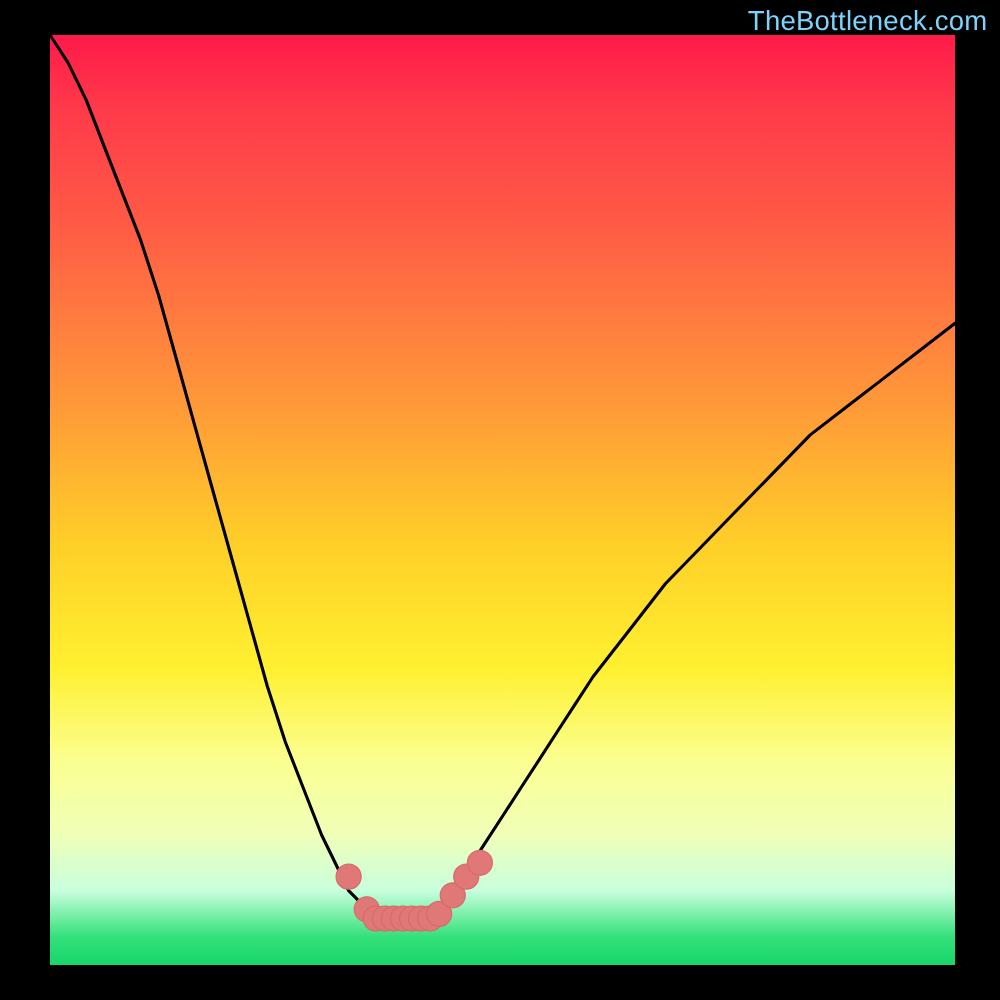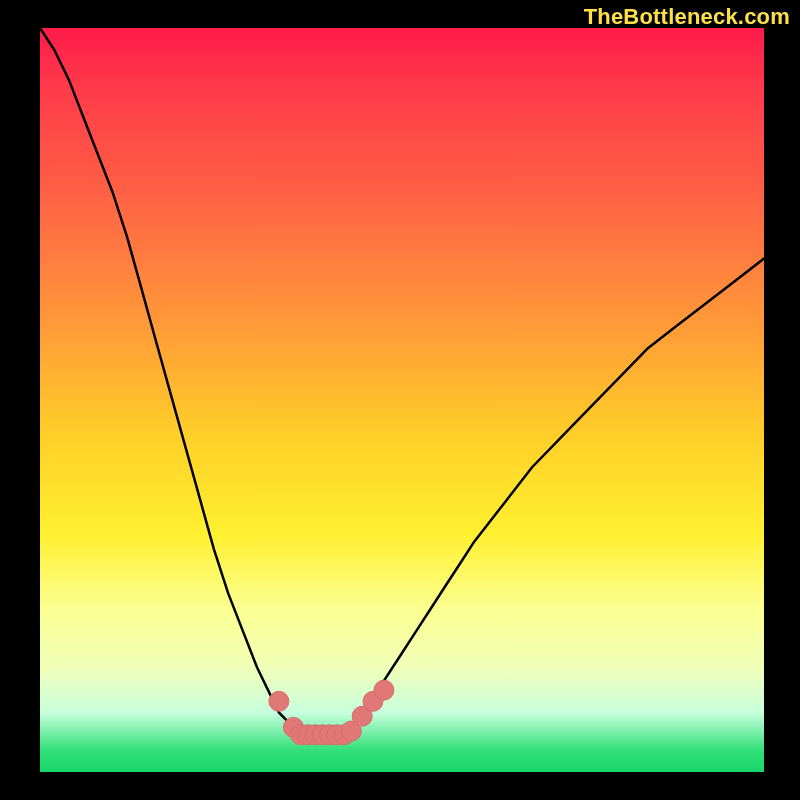--- a/index.html
+++ b/index.html
@@ -38,22 +38,22 @@
       #33e07a 97%,
       #18d66a 100%
     );
   }
   .watermark {
     position: absolute;
     top: 4px;
     right: 10px;
     font-family: Arial, Helvetica, sans-serif;
     font-size: 22px;
-    font-weight: 700;
-    color: #fde047;
+    font-weight: 400;
+    color: #7dd3fc;
     letter-spacing: 0.2px;
   }
   svg.curve {
     position: absolute;
     left: 0;
     top: 0;
     width: 724px;
     height: 744px;
     overflow: visible;
   }

